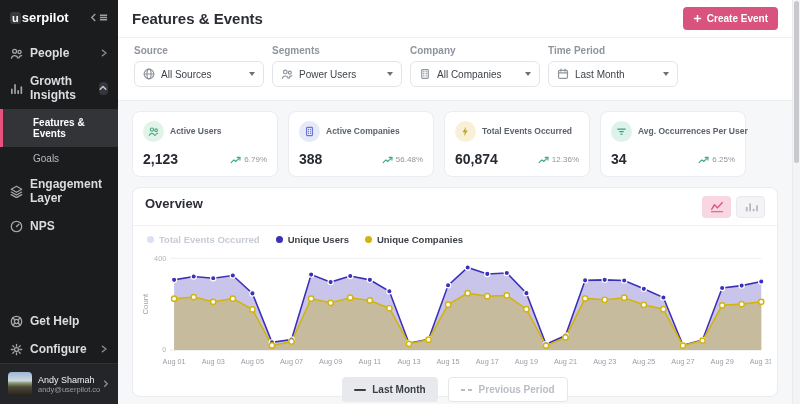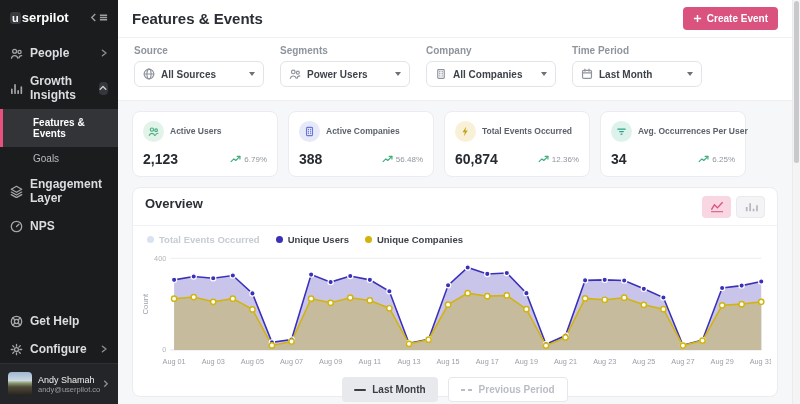--- a/index.html
+++ b/index.html
@@ -29,37 +29,37 @@
   .user-email{font-size:7.5px;color:#9b9ca1;white-space:nowrap}
   .user-row .chev{margin-left:auto;width:8px;height:8px;color:#8d8e92}
 
   
   .main{flex:1;display:flex;flex-direction:column;min-width:0}
   .main-header{background:#fff;display:flex;align-items:center;justify-content:space-between;
                padding:7px 14px;border-bottom:1px solid #f0f1f3}
   .page-title{font-size:15px;font-weight:700;color:#2b2e34}
   .create-btn{background:#d9537e;color:#fff;font-size:10px;font-weight:600;border:none;border-radius:4px;
               padding:6px 10px;display:flex;align-items:center;gap:5px;cursor:pointer;font-family:inherit}
-  .filter-bar{background:#fff;display:flex;gap:16px;padding:7px 16px 13px;border-bottom:1px solid #eceef0}
+  .filter-bar{background:#fff;display:flex;gap:8px;padding:7px 16px 13px;border-bottom:1px solid #eceef0}
   .filter-label{font-size:10px;color:#8f959d;margin-bottom:5px;font-weight:600}
   .select{display:flex;align-items:center;gap:6px;border:1px solid #e1e4e8;border-radius:6px;
-          padding:6px 8px;width:112px;font-size:10px;font-weight:700;color:#3e434a;background:#fff;cursor:pointer}
+          padding:6px 8px;width:112px;font-size:10px;font-weight:400;color:#3e434a;background:#fff;cursor:pointer}
   .select .ic{width:12px;height:12px;color:#8f949c;flex-shrink:0}
   .caret{margin-left:auto;width:0;height:0;border-left:3.5px solid transparent;border-right:3.5px solid transparent;border-top:4px solid #6d7178}
 
   .content{flex:1;padding:10px 14px 7px;display:flex;flex-direction:column;min-height:0}
   .stats-row{display:flex;gap:10px}
   .stat-card{background:#fff;border:1px solid #ececf0;border-radius:8px;padding:9px 10px;width:124px;cursor:default}
   .stat-top{display:flex;align-items:center;gap:6px}
   .stat-ic{width:21px;height:21px;border-radius:50%;display:flex;align-items:center;justify-content:center;flex-shrink:0}
   .stat-ic svg{width:11px;height:11px}
   .stat-label{font-size:8.5px;color:#5c626d;font-weight:700;line-height:1.1;white-space:nowrap}
   .stat-bottom{display:flex;justify-content:space-between;align-items:center;margin-top:9px}
   .stat-value{font-size:14px;font-weight:700;color:#262a31}
-  .stat-change{font-size:8px;color:#8f959e;display:flex;align-items:flex-start;gap:3px}
+  .stat-change{font-size:8px;color:#8f959e;display:flex;align-items:flex-end;gap:3px}
   .stat-change svg{width:11px;height:8px;color:#3fae7c}
 
   .overview-card{background:#fff;border:1px solid #ececf0;border-radius:8px;margin-top:10px;flex:1;
                  display:flex;flex-direction:column;min-height:0}
   .ov-header{display:flex;justify-content:space-between;align-items:flex-start;padding:8px 12px 7px;border-bottom:1px solid #f1f2f4}
   .ov-title{font-size:13px;font-weight:700;color:#2b2e34}
   .ov-toggles{display:flex;gap:5px}
   .tgl{width:27px;height:20px;border-radius:4px;display:flex;align-items:center;justify-content:center;cursor:pointer;border:1px solid transparent}
   .tgl svg{width:14px;height:12px}
   .tgl.active{background:#f8d7e2;color:#d9537e}

